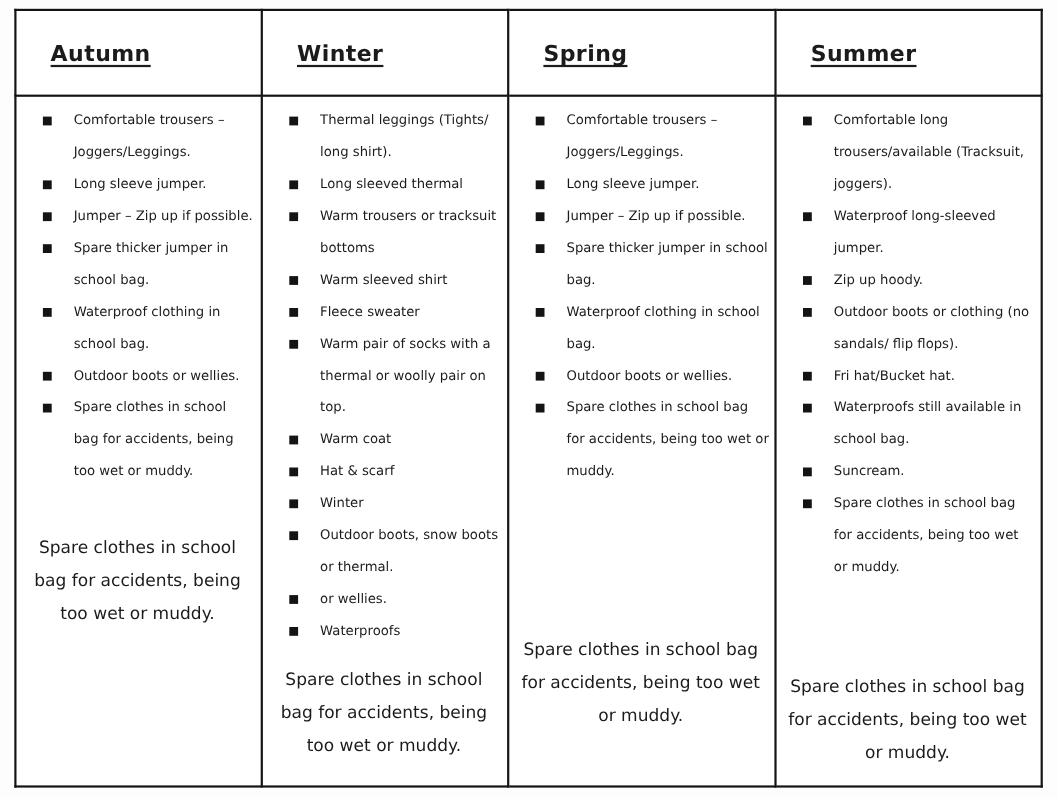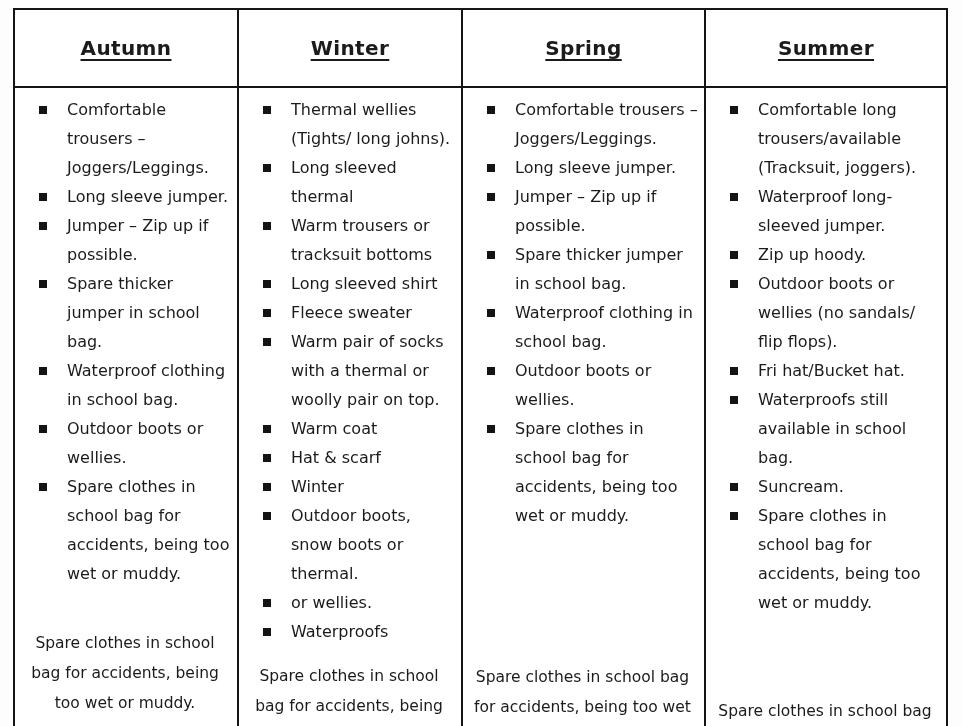--- a/index.html
+++ b/index.html
@@ -27,44 +27,45 @@
     background: #ffffff;
   }
   table.seasons th,
   table.seasons td {
     border: 2px solid #141414;
     padding: 0;
   }
   table.seasons th {
     height: 76px;
     vertical-align: middle;
-    text-align: center;
+    text-align: left;
     font-size: 20px;
     font-weight: 700;
     letter-spacing: 0.4px;
+    padding-left: 31px;
   }
   .header-label {
     text-decoration: underline;
     text-decoration-thickness: 2px;
     text-underline-offset: 4px;
   }
   table.seasons td {
     vertical-align: top;
     height: 619px;
     padding: 7px 2px 0 0;
   }
   ul.clothing-list {
     list-style: none;
     margin: 0;
     padding: 0 3px 0 24px;
   }
   ul.clothing-list li {
     display: flex;
     align-items: flex-start;
-    font-size: 16px;
+    font-size: 12px;
     line-height: 29px;
   }
   .bullet {
     flex: 0 0 8px;
     width: 8px;
     height: 8px;
     background: #141414;
     margin-top: 11px;
     margin-right: 20px;
   }
@@ -139,33 +140,33 @@
                 <span class="bullet"></span>
                 <span class="li-text">Spare clothes in school bag for accidents, being too wet or muddy.</span>
               </li>
             </ul>
           <p class="cell-footer">Spare clothes in school bag for accidents, being too wet or muddy.</p>
         </td>
         <td class="col-winter">
           <ul class="clothing-list">
               <li>
                 <span class="bullet"></span>
-                <span class="li-text">Thermal wellies (Tights/ long johns).</span>
+                <span class="li-text">Thermal leggings (Tights/ long shirt).</span>
               </li>
               <li>
                 <span class="bullet"></span>
                 <span class="li-text">Long sleeved thermal</span>
               </li>
               <li>
                 <span class="bullet"></span>
                 <span class="li-text">Warm trousers or tracksuit bottoms</span>
               </li>
               <li>
                 <span class="bullet"></span>
-                <span class="li-text">Long sleeved shirt</span>
+                <span class="li-text">Warm sleeved shirt</span>
               </li>
               <li>
                 <span class="bullet"></span>
                 <span class="li-text">Fleece sweater</span>
               </li>
               <li>
                 <span class="bullet"></span>
                 <span class="li-text">Warm pair of socks with a thermal or woolly pair on top.</span>
               </li>
               <li>
@@ -237,21 +238,21 @@
               <li>
                 <span class="bullet"></span>
                 <span class="li-text">Waterproof long-sleeved jumper.</span>
               </li>
               <li>
                 <span class="bullet"></span>
                 <span class="li-text">Zip up hoody.</span>
               </li>
               <li>
                 <span class="bullet"></span>
-                <span class="li-text">Outdoor boots or wellies (no sandals/ flip flops).</span>
+                <span class="li-text">Outdoor boots or clothing (no sandals/ flip flops).</span>
               </li>
               <li>
                 <span class="bullet"></span>
                 <span class="li-text">Fri hat/Bucket hat.</span>
               </li>
               <li>
                 <span class="bullet"></span>
                 <span class="li-text">Waterproofs still available in school bag.</span>
               </li>
               <li>

